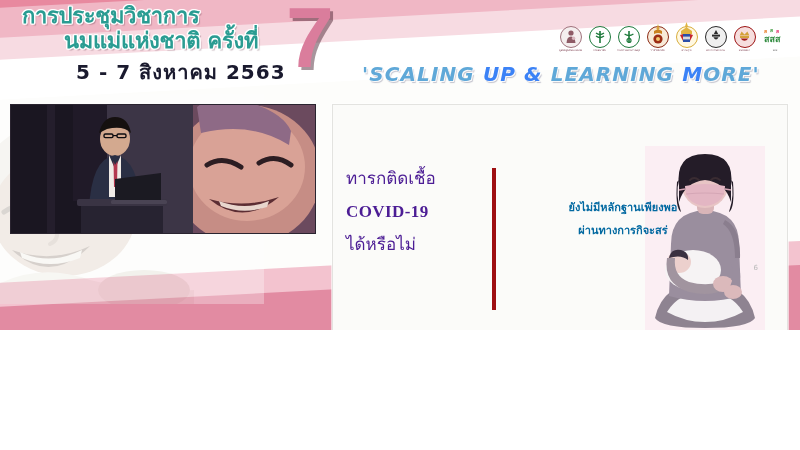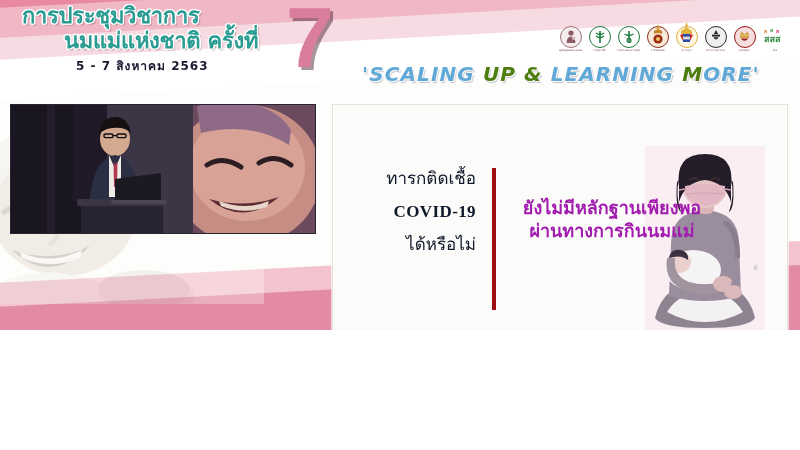--- a/index.html
+++ b/index.html
@@ -99,21 +99,21 @@
        1.4px 0 0 #fff, -1.4px 0 0 #fff, 0 1.4px 0 #fff, 0 -1.4px 0 #fff,
        1px 1px 0 #fff, -1px 1px 0 #fff, 1px -1px 0 #fff, -1px -1px 0 #fff,
        2px 2px 1px rgba(80,30,50,.30);
     white-space: nowrap;
   }
   .conf-title .l2 { display:block;margin-left:42px; }
 
   .conf-date {
     position: absolute;
     left: 76px; top: 56px;
-    font-size: 12px;
+    font-size: 20px;
     font-weight: bold;
     color: #1a1a2e;
     letter-spacing: 1px;
     white-space: nowrap;
   }
 
   .edition-number {
     position: absolute;
     left: 286px; top: -6px;
     font-size: 86px;
@@ -128,21 +128,21 @@
     position: absolute;
     left: 362px; top: 62px;
     font-size: 20px;
     font-weight: bold;
     letter-spacing: 1.1px;
     color: #5fa8d8;
     font-style: italic;
     white-space: nowrap;
     text-shadow: 1px 1px 0 rgba(255,255,255,.9), 1.6px 1.6px 1px rgba(90,90,120,.35);
   }
-  .tagline .pk { color: #4d7c0f; }
+  .tagline .pk { color: #3b82f6; }
 
   
   .logo-row {
     position: absolute;
     right: 12px; top: 26px;
     display: flex;
     align-items: center;
     gap: 6px;
   }
   .logo { width: 23px; height: 26px; position: relative; }
@@ -163,42 +163,42 @@
     width: 454px; height: 286px;
     background: #fbfbf9;
     border: 1px solid #e3e3e0;
     box-shadow: 0 0 0 1px rgba(255,255,255,.6);
   }
 
   .question-block {
     position: absolute;
     left: 346px; top: 162px;
     width: 130px;
-    text-align: right;
-    color: #0f172a;
+    text-align: left;
+    color: #4c1d95;
     font-size: 17px;
     line-height: 33px;
   }
   .question-block .q-line { display: block; white-space: nowrap; }
   .question-block .q-covid { font-weight: bold; letter-spacing: .4px; font-family: Liberation Serif, serif; }
 
   .divider-red {
     position: absolute;
     left: 492px; top: 168px;
     width: 4px; height: 142px;
     background: #9e0f12;
   }
 
   .answer-block {
     position: absolute;
-    left: 503px; top: 196px;
+    left: 514px; top: 196px;
     width: 218px;
     text-align: center;
-    color: #a21caf;
-    font-size: 18px;
+    color: #0369a1;
+    font-size: 11px;
     line-height: 23px;
     font-weight: bold;
     z-index: 4;
   }
   .answer-block .a-line { display: block; white-space: nowrap; }
 
   
   .illustration {
     position: absolute;
     left: 645px; top: 146px;
@@ -446,18 +446,18 @@
   <div class="question-block">
     <span class="q-line">ทารกติดเชื้อ</span>
     <span class="q-line q-covid">COVID-19</span>
     <span class="q-line">ได้หรือไม่</span>
   </div>
 
   <div class="divider-red"></div>
 
   <div class="answer-block">
     <span class="a-line">ยังไม่มีหลักฐานเพียงพอ</span>
-    <span class="a-line">ผ่านทางการกินนมแม่</span>
+    <span class="a-line">ผ่านทางการกิจะสร่</span>
   </div>
 
   <div class="page-number">6</div>
 
 </div>
 
 </body></html>

